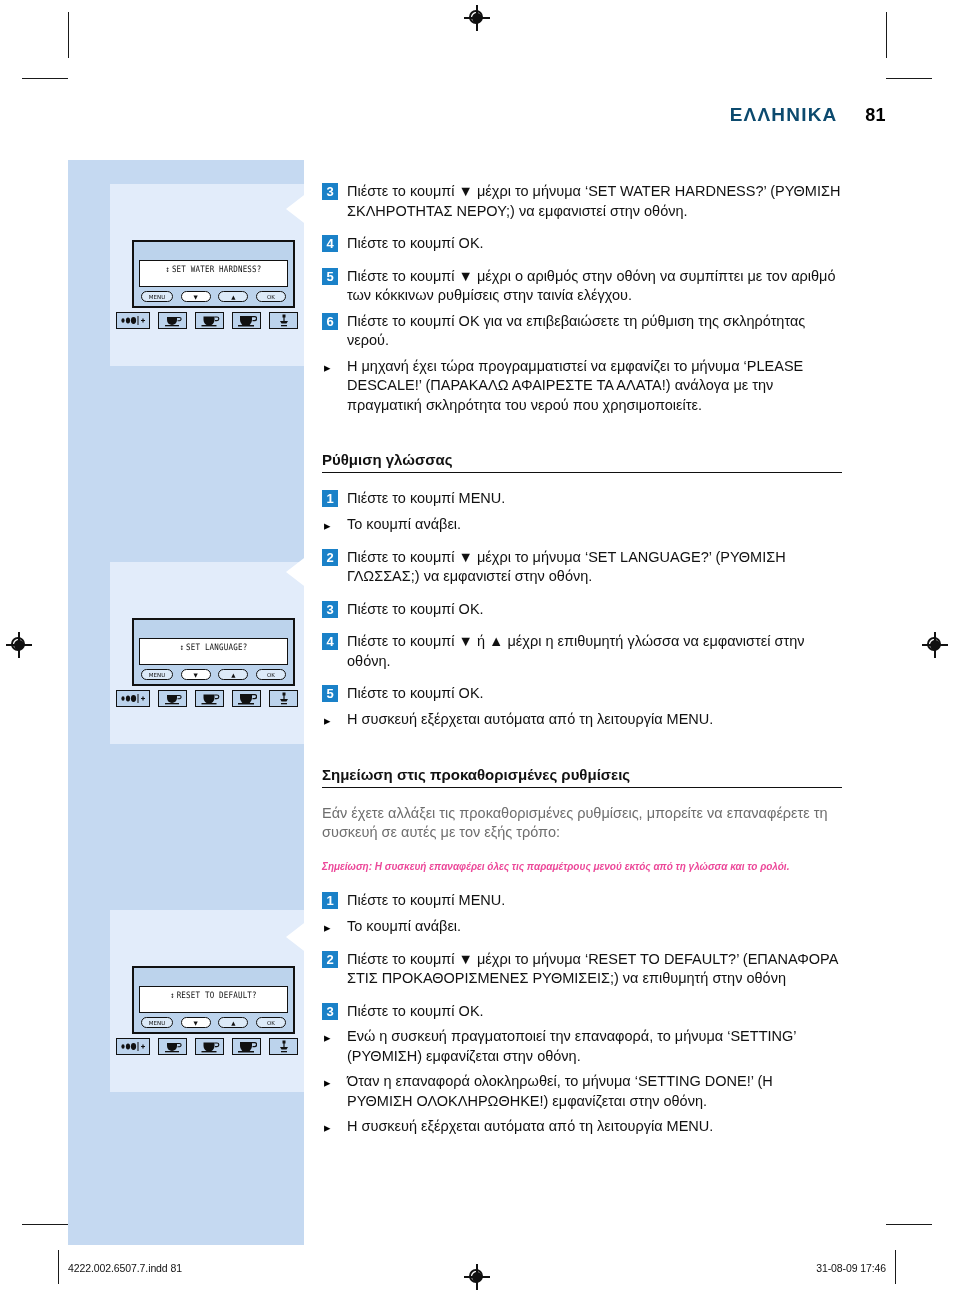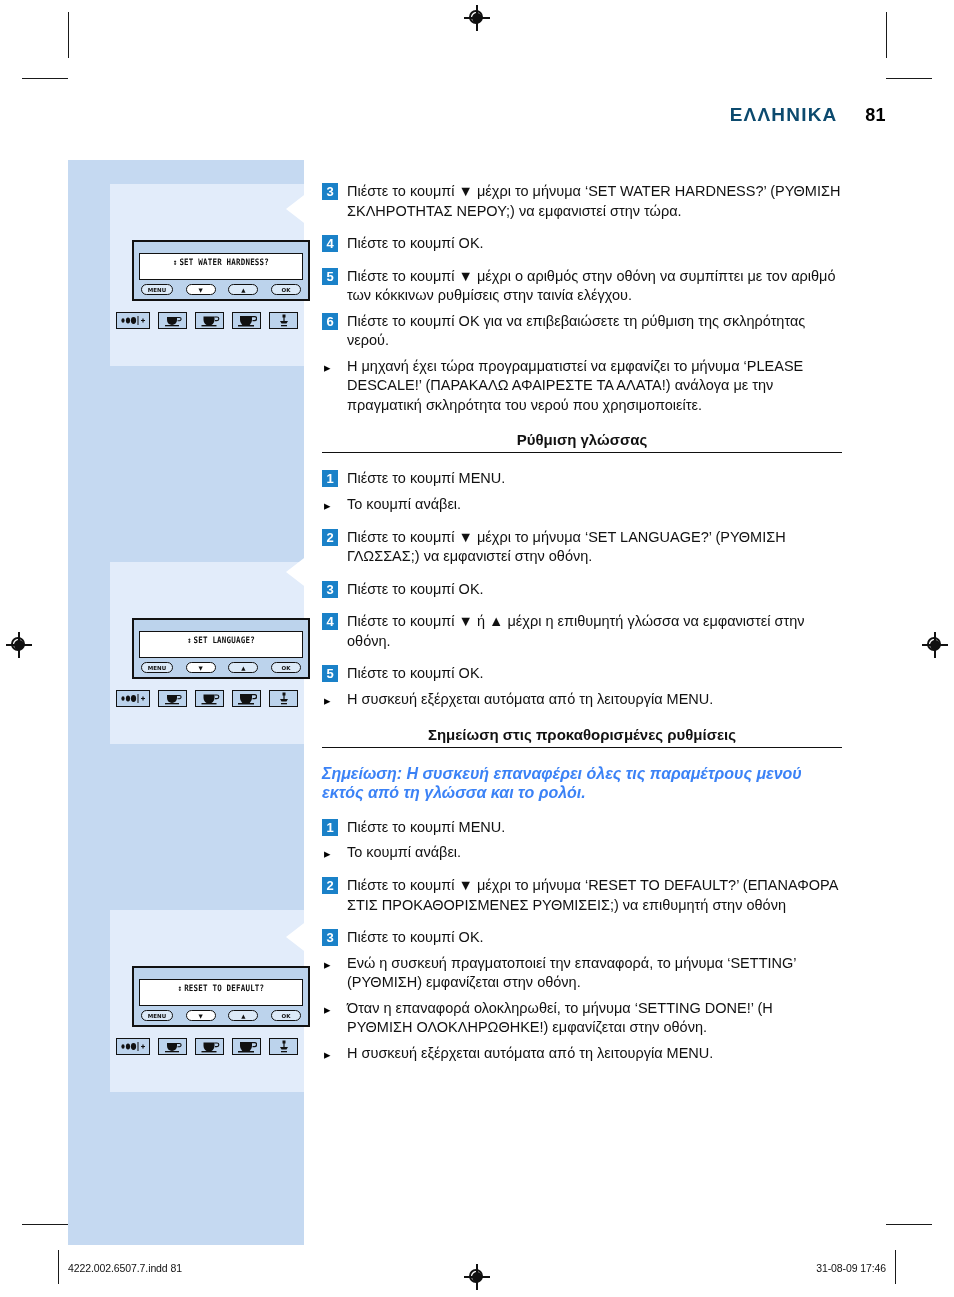--- a/index.html
+++ b/index.html
@@ -115,24 +115,23 @@
   
   .ctrl {
     position: absolute;
     left: 22px;
     top: 56px;
     width: 150px;
   }
   .lcd-unit {
     border: 2px solid #111;
     background: #bcd3ec;
-    padding: 11px 5px 4px 5px;
+    padding: 18px 5px 4px 5px;
     box-sizing: border-box;
-    width: 178px;
-    font-weight: bold;
+    width: 163px;
   }
   .lcd-screen {
     border: 1.5px solid #111;
     background: #ffffff;
     height: 27px;
     box-sizing: border-box;
     display: flex;
     justify-content: center;
     padding-top: 3px;
   }
@@ -248,39 +247,39 @@
     margin-bottom: 6px;
   }
 
   .para-gray {
     font-size: 14.5px;
     line-height: 19.5px;
     color: #6e6e6e;
     margin-bottom: 14px;
   }
   .para-note {
-    font-size: 16px;
+    font-size: 10px;
     line-height: 19.5px;
-    color: #3b82f6;
+    color: #ec4899;
     font-style: italic;
     font-weight: bold;
     margin-bottom: 15px;
   }
 
   .section-heading {
     font-size: 15px;
     font-weight: bold;
     color: #111;
     border-bottom: 1.5px solid #111;
     padding-bottom: 4px;
     margin-bottom: 16px;
     margin-top: 4px;
   }
 
-  .gap-after-heading { margin-top: 16px; text-align: center; }
+  .gap-after-heading { margin-top: 36px; }
 
   
   .footer {
     position: absolute;
     left: 68px;
     top: 1262px;
     width: 818px;
     font-size: 10.5px;
     color: #111;
     font-family: "Liberation Sans", sans-serif;
@@ -509,21 +508,21 @@
     </div>
   </div>
   <div class="callout-notch notch-3"></div>
 
 </div>
 
 <div class="text-column">
 
   <div class="step">
     <div class="step-badge">3</div>
-    <div class="step-text">Πιέστε το κουμπί ▼ μέχρι το μήνυμα ‘SET WATER HARDNESS?’ (ΡΥΘΜΙΣΗ ΣΚΛΗΡΟΤΗΤΑΣ ΝΕΡΟΥ;) να εμφανιστεί στην τώρα.</div>
+    <div class="step-text">Πιέστε το κουμπί ▼ μέχρι το μήνυμα ‘SET WATER HARDNESS?’ (ΡΥΘΜΙΣΗ ΣΚΛΗΡΟΤΗΤΑΣ ΝΕΡΟΥ;) να εμφανιστεί στην οθόνη.</div>
   </div>
 
   <div class="step">
     <div class="step-badge">4</div>
     <div class="step-text">Πιέστε το κουμπί OK.</div>
   </div>
 
   <div class="step tight">
     <div class="step-badge">5</div>
     <div class="step-text">Πιέστε το κουμπί ▼ μέχρι ο αριθμός στην οθόνη να συμπίπτει με τον αριθμό των κόκκινων ρυθμίσεις στην ταινία ελέγχου.</div>
@@ -570,20 +569,21 @@
     <div class="step-badge">5</div>
     <div class="step-text">Πιέστε το κουμπί OK.</div>
   </div>
   <div class="sub-bullet">
     <div class="bullet-mark">▸</div>
     <div class="step-text">Η συσκευή εξέρχεται αυτόματα από τη λειτουργία MENU.</div>
   </div>
 
   <div class="section-heading gap-after-heading">Σημείωση στις προκαθορισμένες ρυθμίσεις</div>
 
+  <div class="para-gray">Εάν έχετε αλλάξει τις προκαθορισμένες ρυθμίσεις, μπορείτε να επαναφέρετε τη συσκευή σε αυτές με τον εξής τρόπο:</div>
 
   <div class="para-note">Σημείωση: Η συσκευή επαναφέρει όλες τις παραμέτρους μενού εκτός από τη γλώσσα και το ρολόι.</div>
 
   <div class="step tight">
     <div class="step-badge">1</div>
     <div class="step-text">Πιέστε το κουμπί MENU.</div>
   </div>
   <div class="sub-bullet">
     <div class="bullet-mark">▸</div>
     <div class="step-text">Το κουμπί ανάβει.</div>

